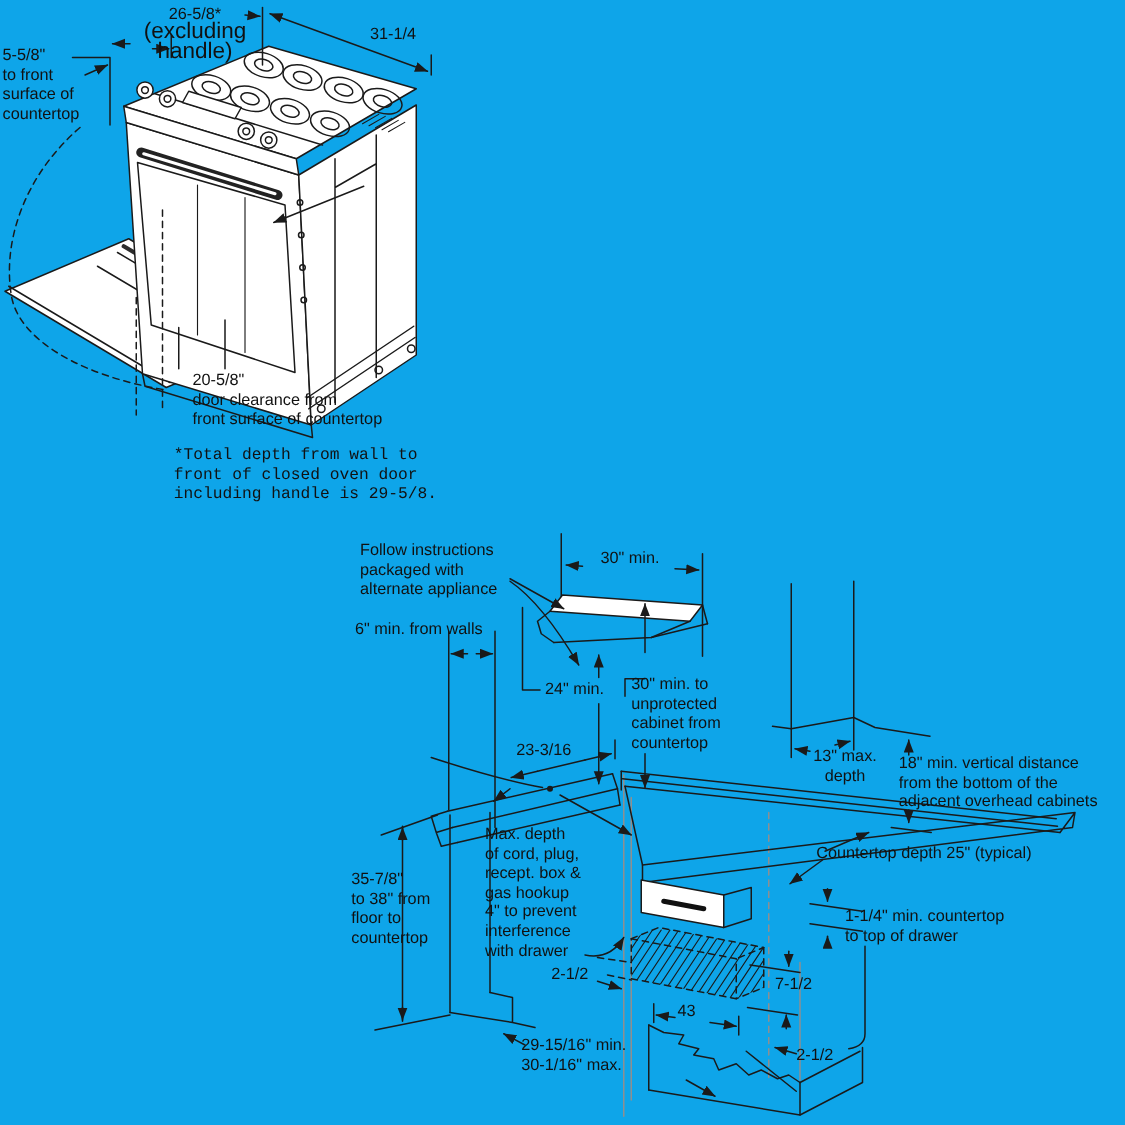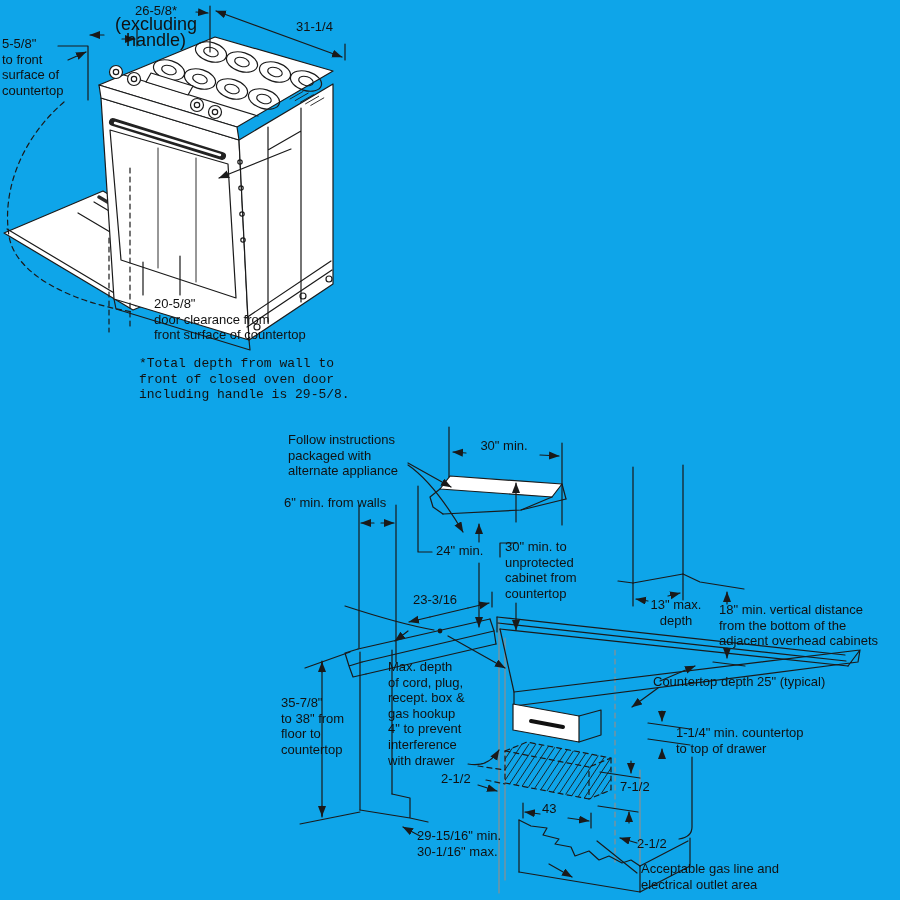--- a/index.html
+++ b/index.html
@@ -286,16 +286,14 @@
 interference
 with drawer</div>
 <div class="lbl" style="left:441px;top:771px;">2-1/2</div>
 <div class="lbl" style="left:676px;top:725px;">1-1/4" min. countertop
 to top of drawer</div>
 <div class="lbl" style="left:620px;top:779px;">7-1/2</div>
 <div class="lbl" style="left:542px;top:801px;">43</div>
 <div class="lbl" style="left:637px;top:836px;">2-1/2</div>
 <div class="lbl" style="left:417px;top:828px;">29-15/16" min.
 30-1/16" max.</div>
-<div class="lbl" style="left:641px;top:861px;">Acceptable gas line and
-electrical outlet area</div>
 
 </div>
 
 </body></html>

